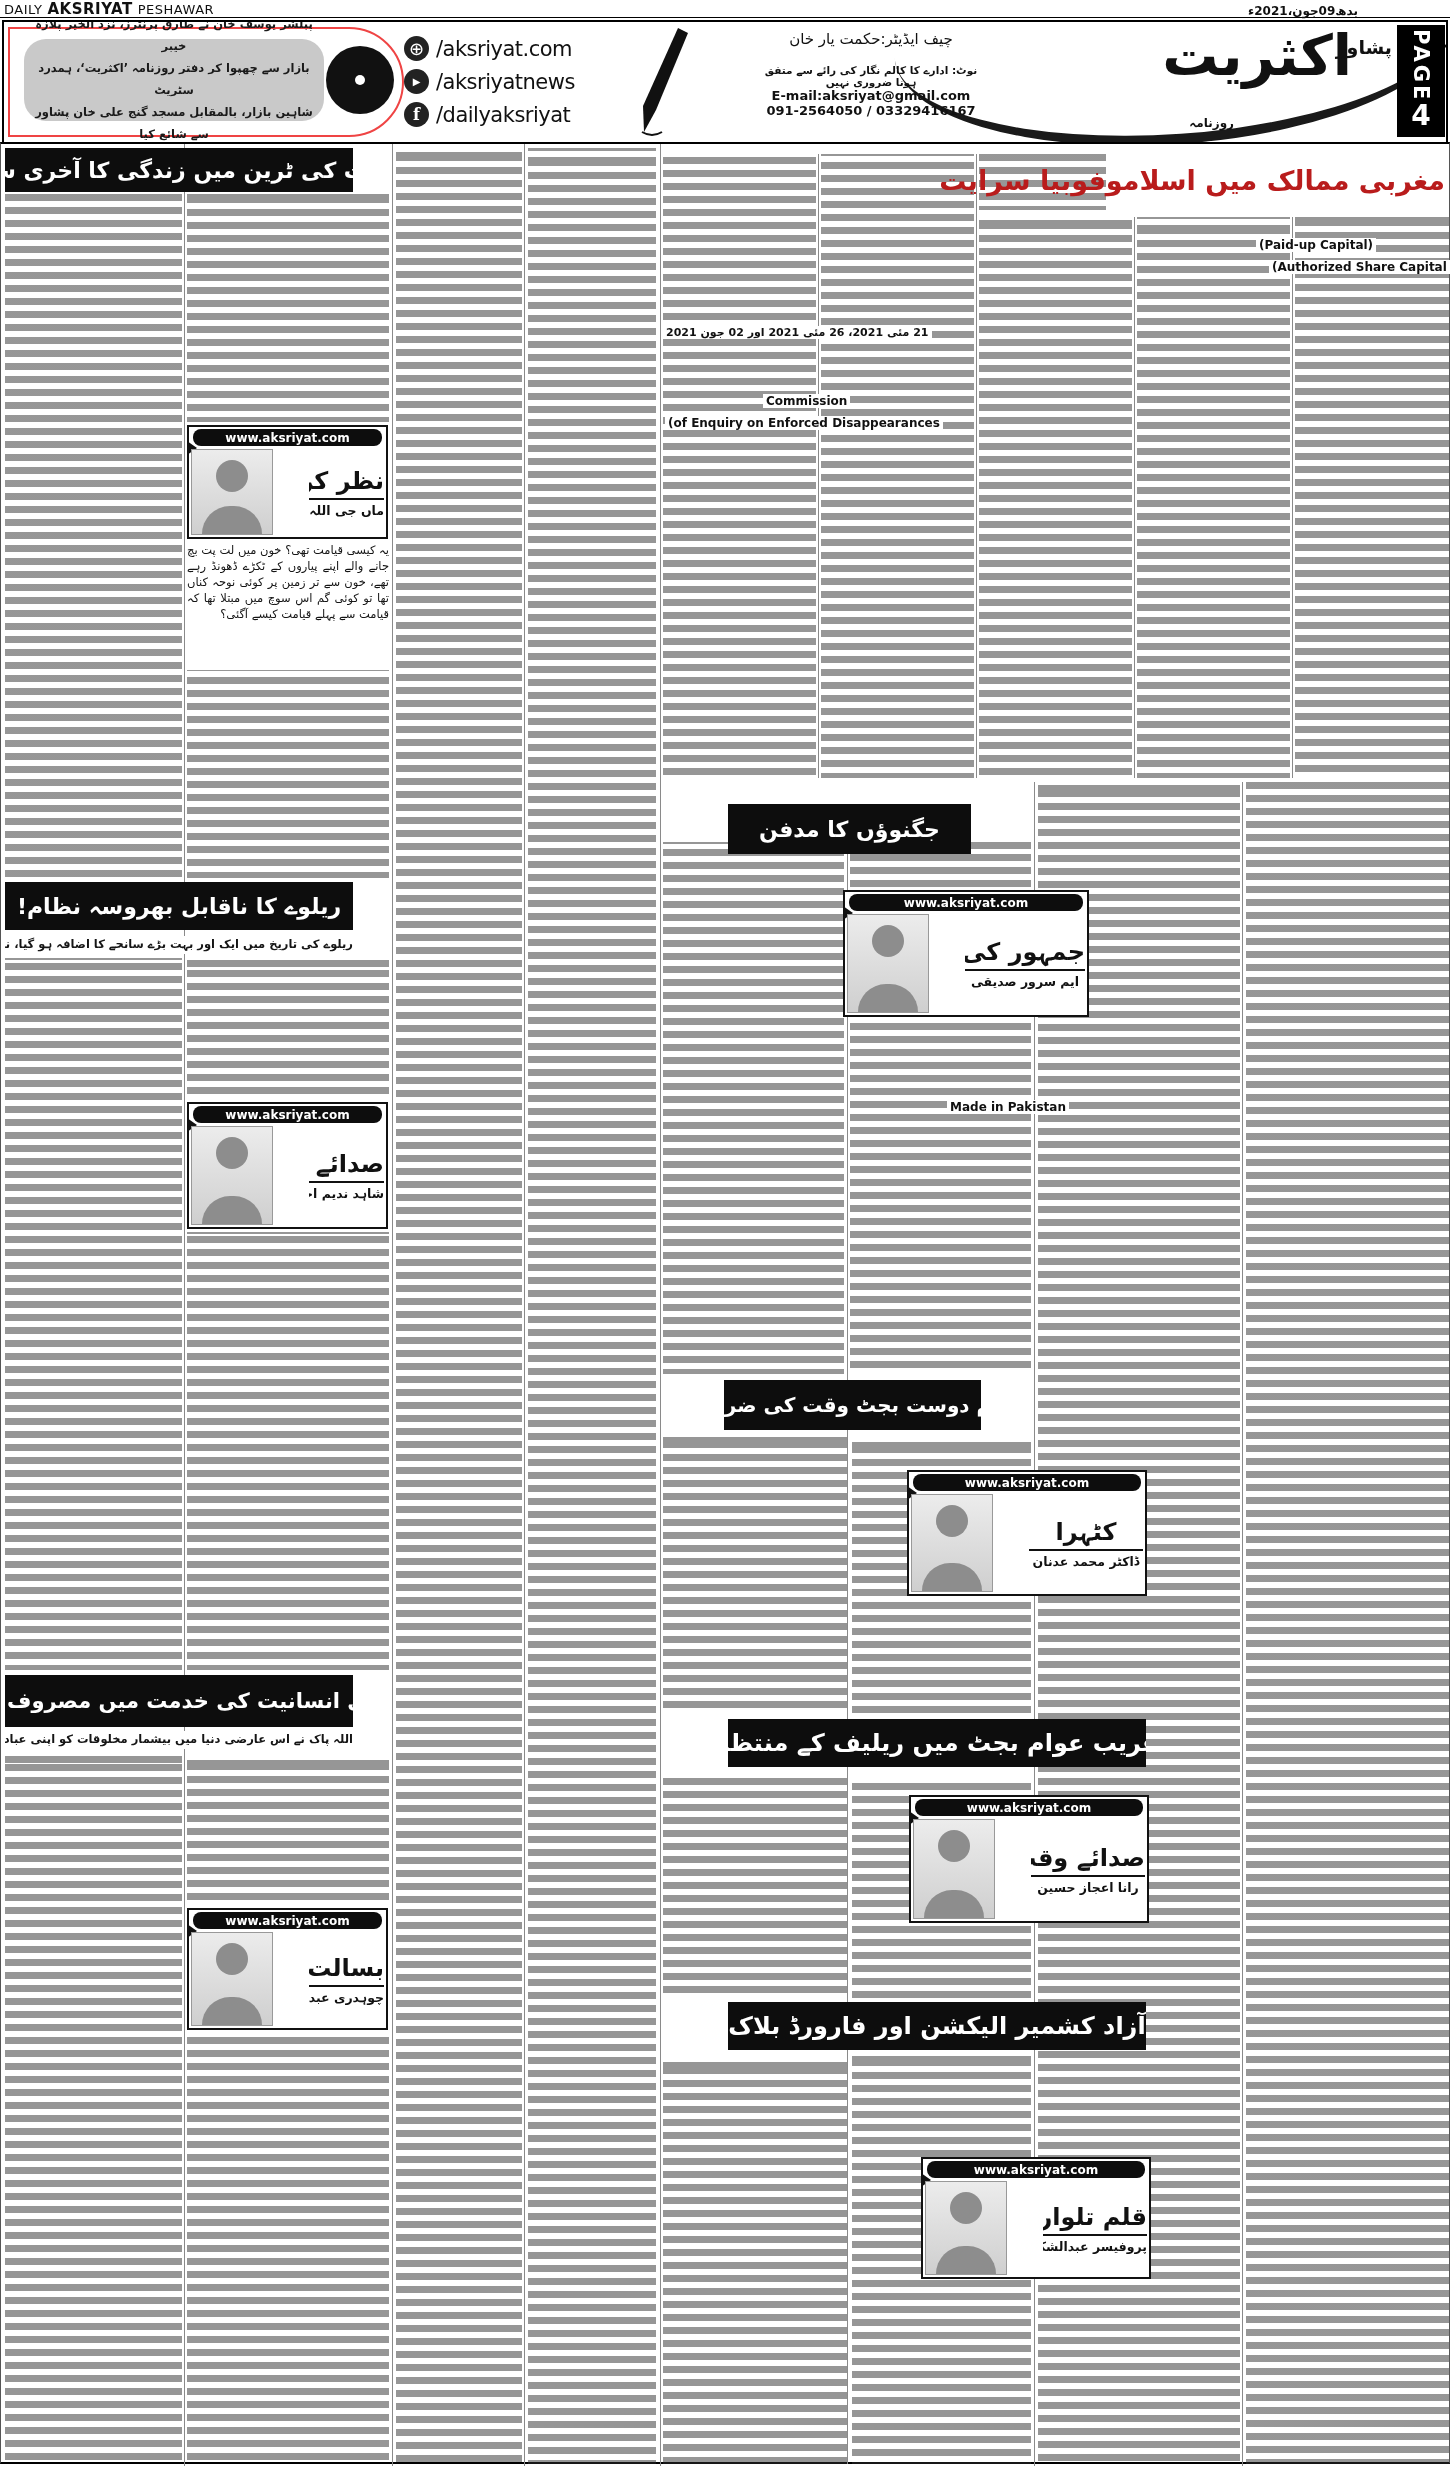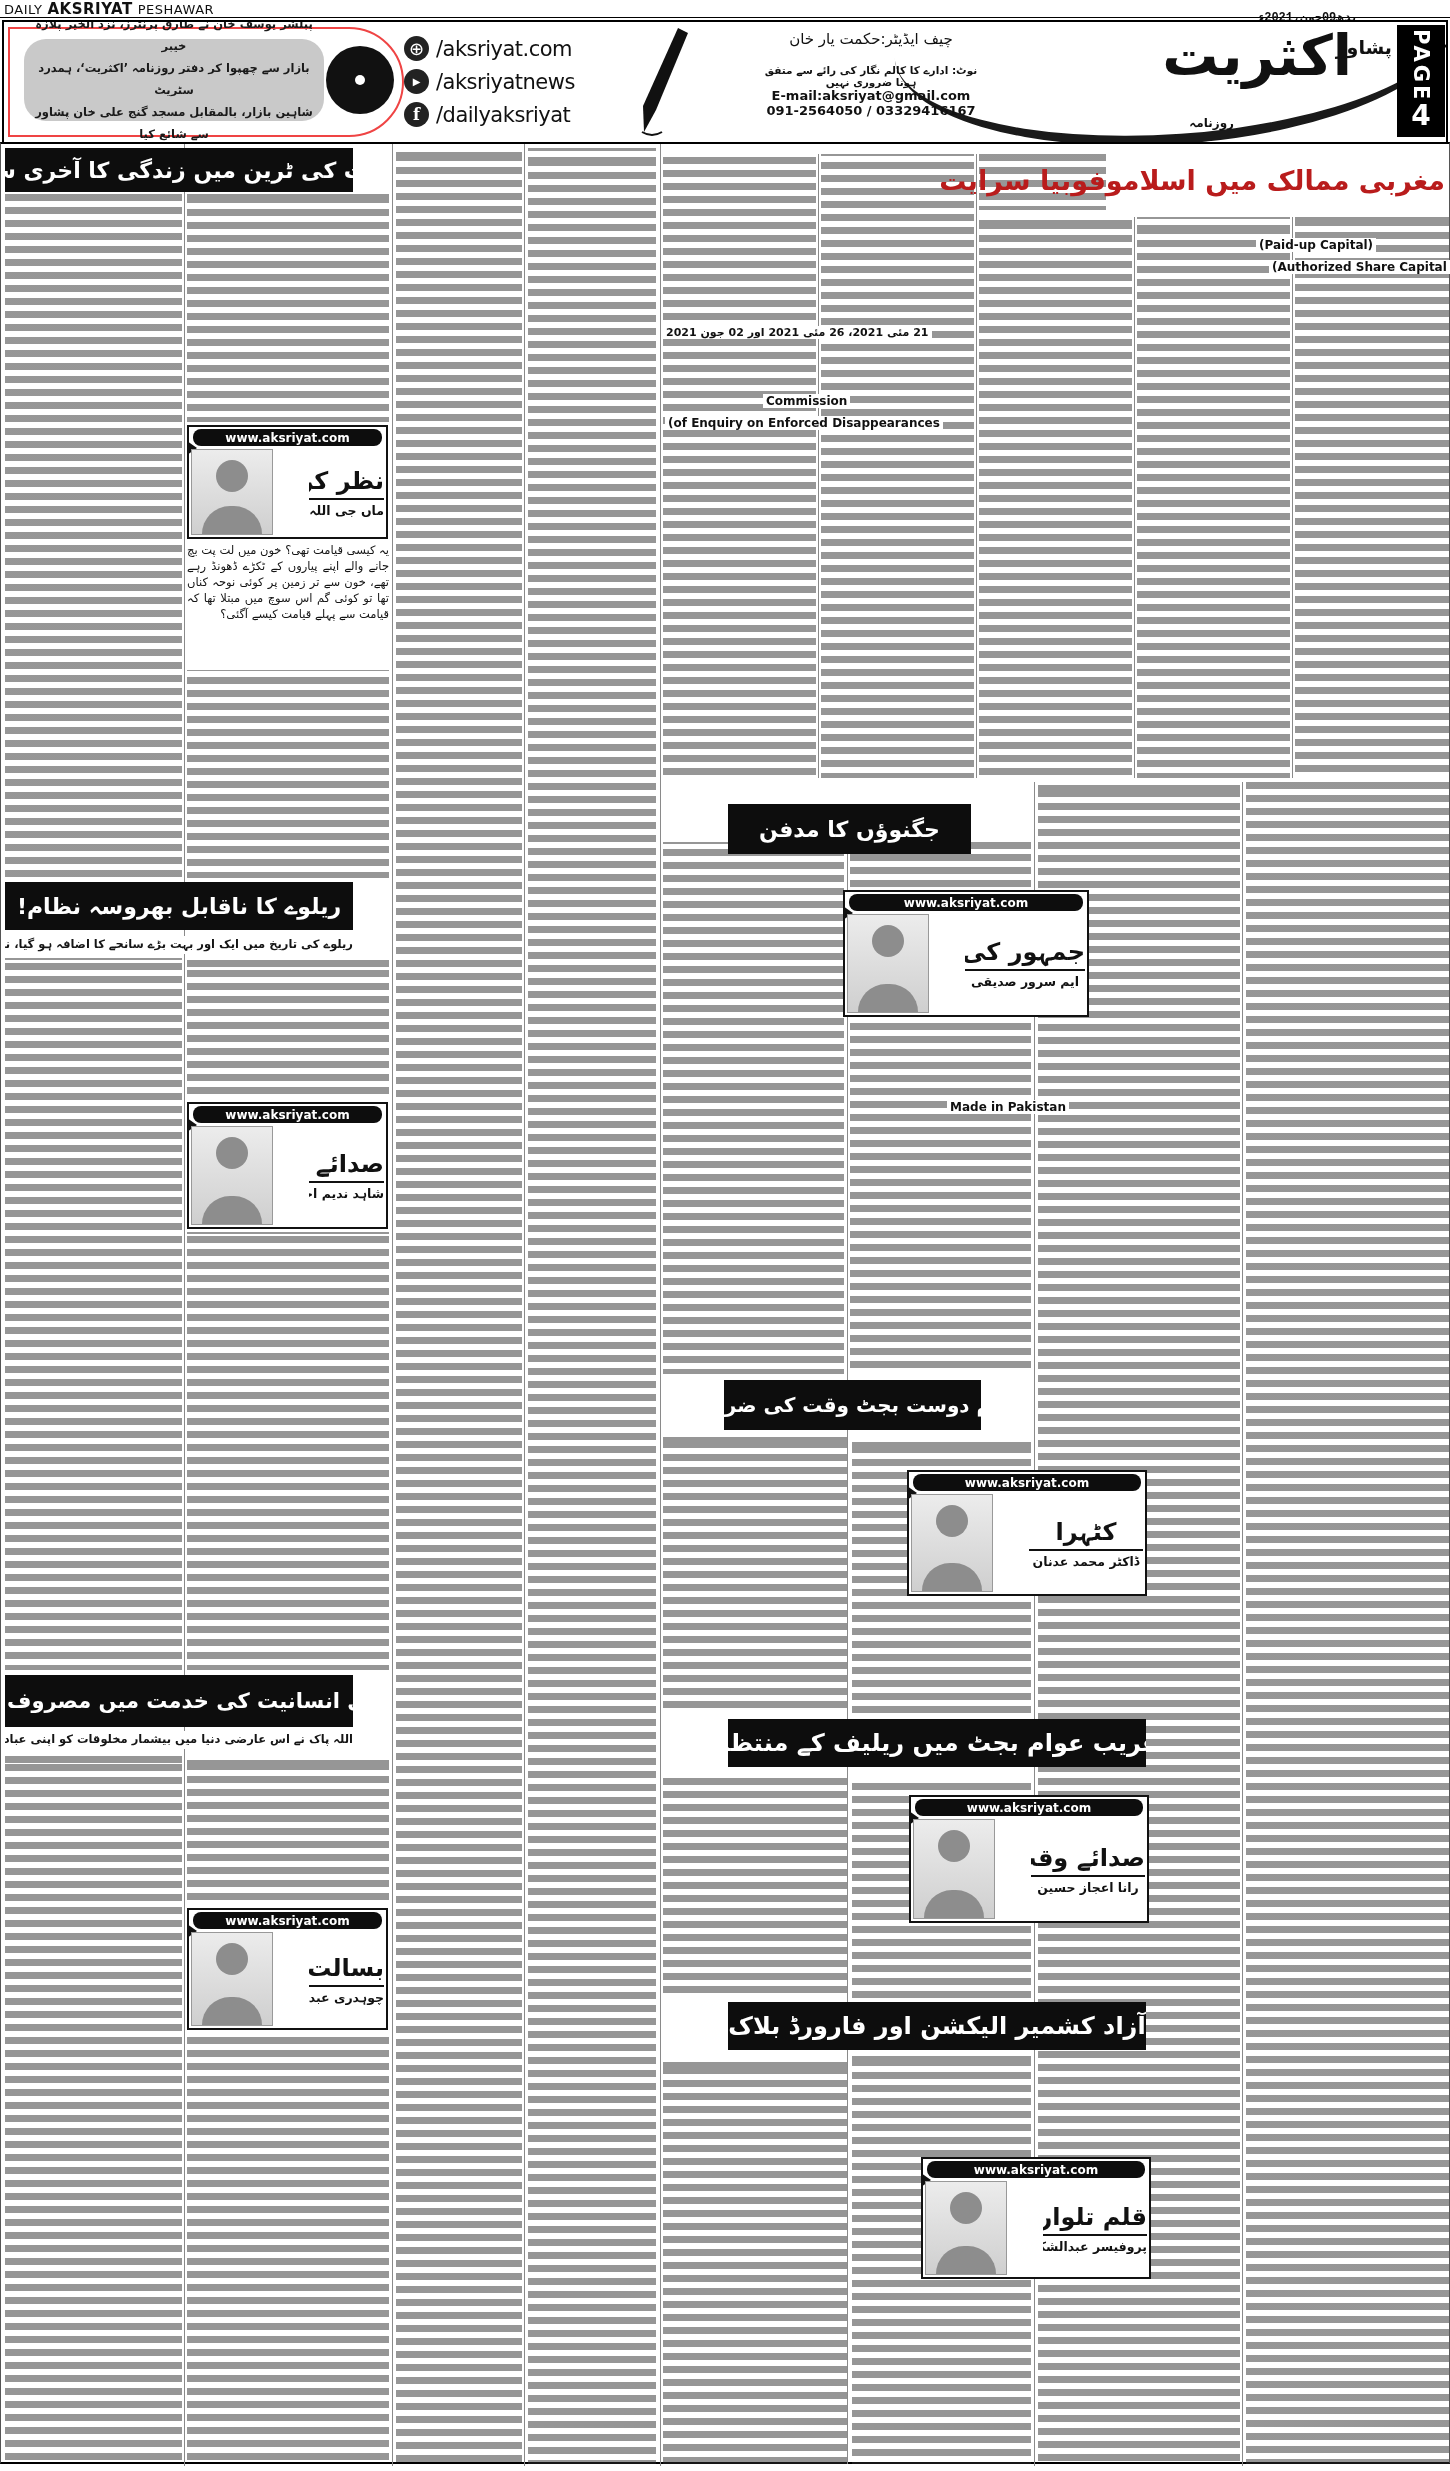--- a/index.html
+++ b/index.html
@@ -2,21 +2,21 @@
 <html><head>
 <meta charset="utf-8">
 <style>
   html,body{margin:0;padding:0;background:#e9e9e9;}
   .page{position:relative;width:1450px;height:2471px;background:#fff;margin:0 auto;
         font-family:"DejaVu Sans",sans-serif;color:#111;overflow:hidden;}
   
   .topbar{position:absolute;left:0;top:0;width:100%;height:17px;border-bottom:1px solid #000;}
   .tb-left{position:absolute;left:4px;top:0;font-size:13px;letter-spacing:.5px;display:flex;gap:5px;align-items:baseline;}
   .tb-left .brand{font-weight:700;font-size:15px;}
-  .tb-date{position:absolute;right:92px;top:10px;font-size:12px;font-weight:700;direction:rtl;font-family:Liberation Mono, monospace;}
+  .tb-date{position:absolute;right:92px;top:4px;font-size:12px;font-weight:700;direction:rtl;}
   
   .header{position:absolute;left:2px;right:2px;top:20px;height:120px;border:2px solid #000;background:#fff;overflow:hidden;}
   .pubwrap{position:absolute;left:4px;top:5px;width:392px;height:106px;border:2px solid #ef4444;
            border-radius:0 70px 70px 0;}
   .pubpill{position:absolute;left:14px;top:10px;width:300px;height:82px;background:#c9c9c9;border-radius:22px;
            display:flex;flex-direction:column;justify-content:center;direction:rtl;text-align:center;
            font-size:11.5px;font-weight:700;line-height:1.9;color:#1a1a1a;padding:0 8px;box-sizing:border-box;}
   .pubdot{position:absolute;left:316px;top:17px;width:68px;height:68px;border-radius:50%;background:#111;}
   .pubdot::after{content:'';position:absolute;left:50%;top:50%;width:10px;height:10px;margin:-5px 0 0 -5px;
            border-radius:50%;background:#fff;}

